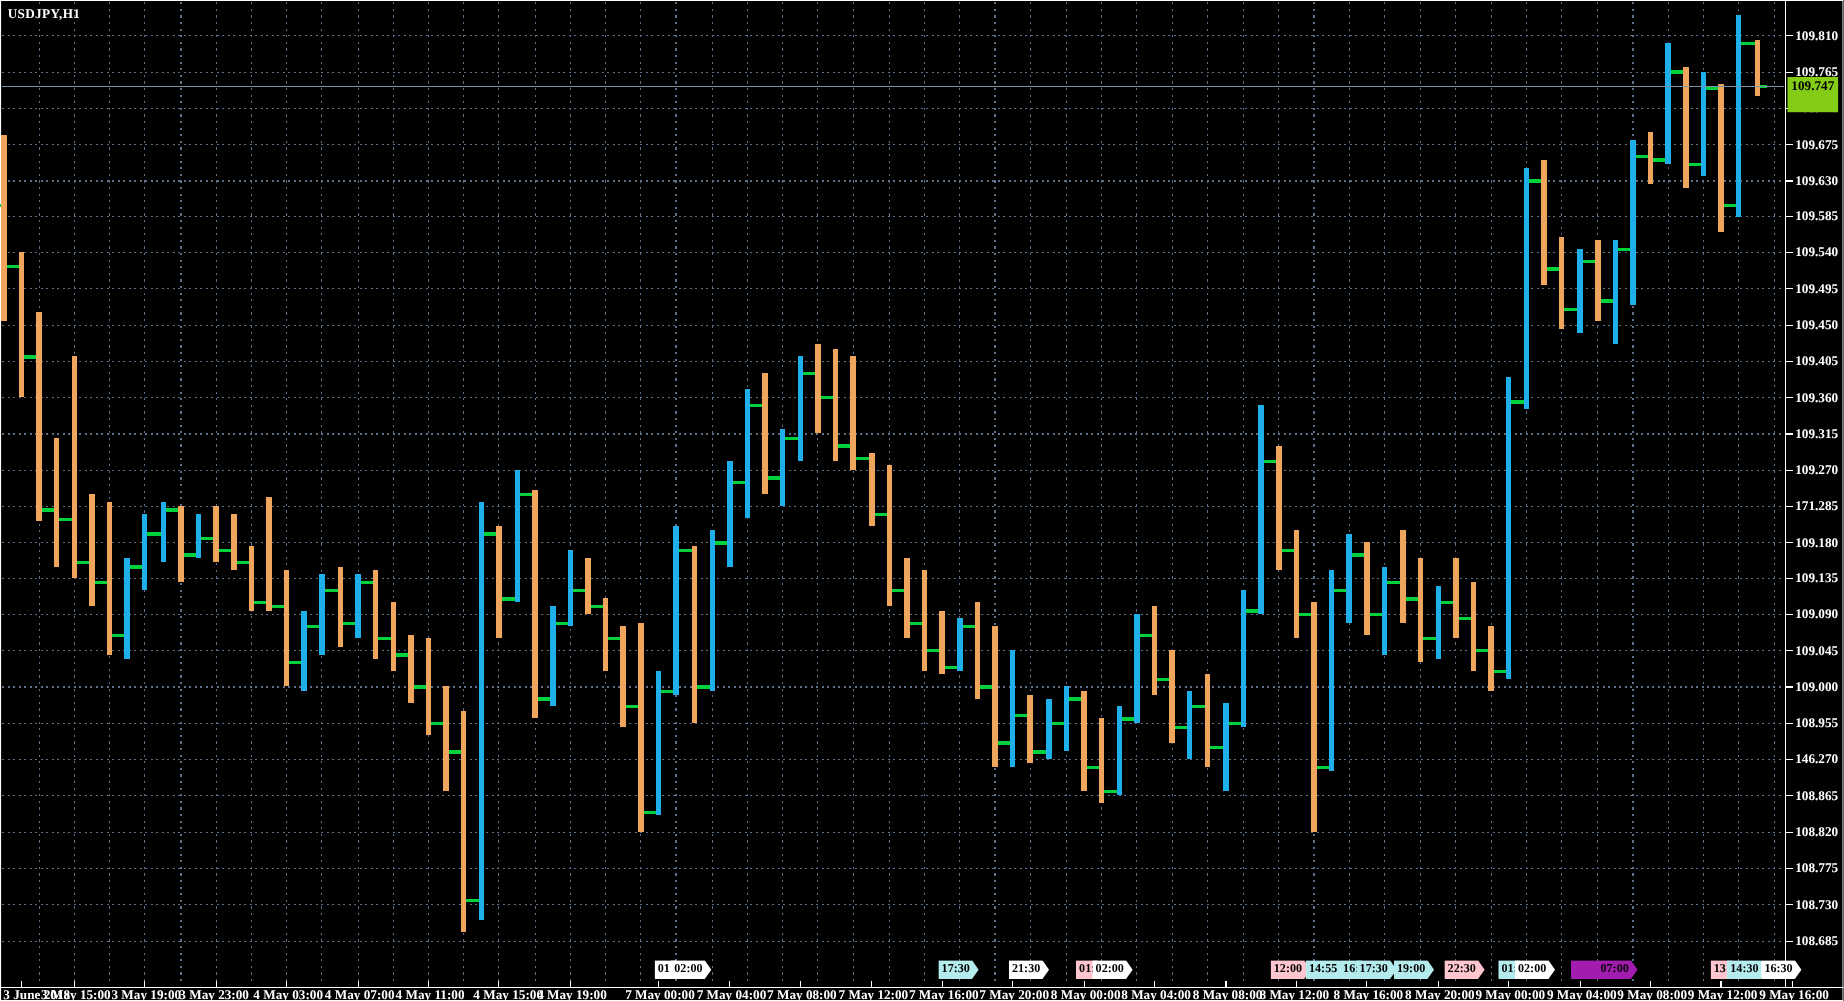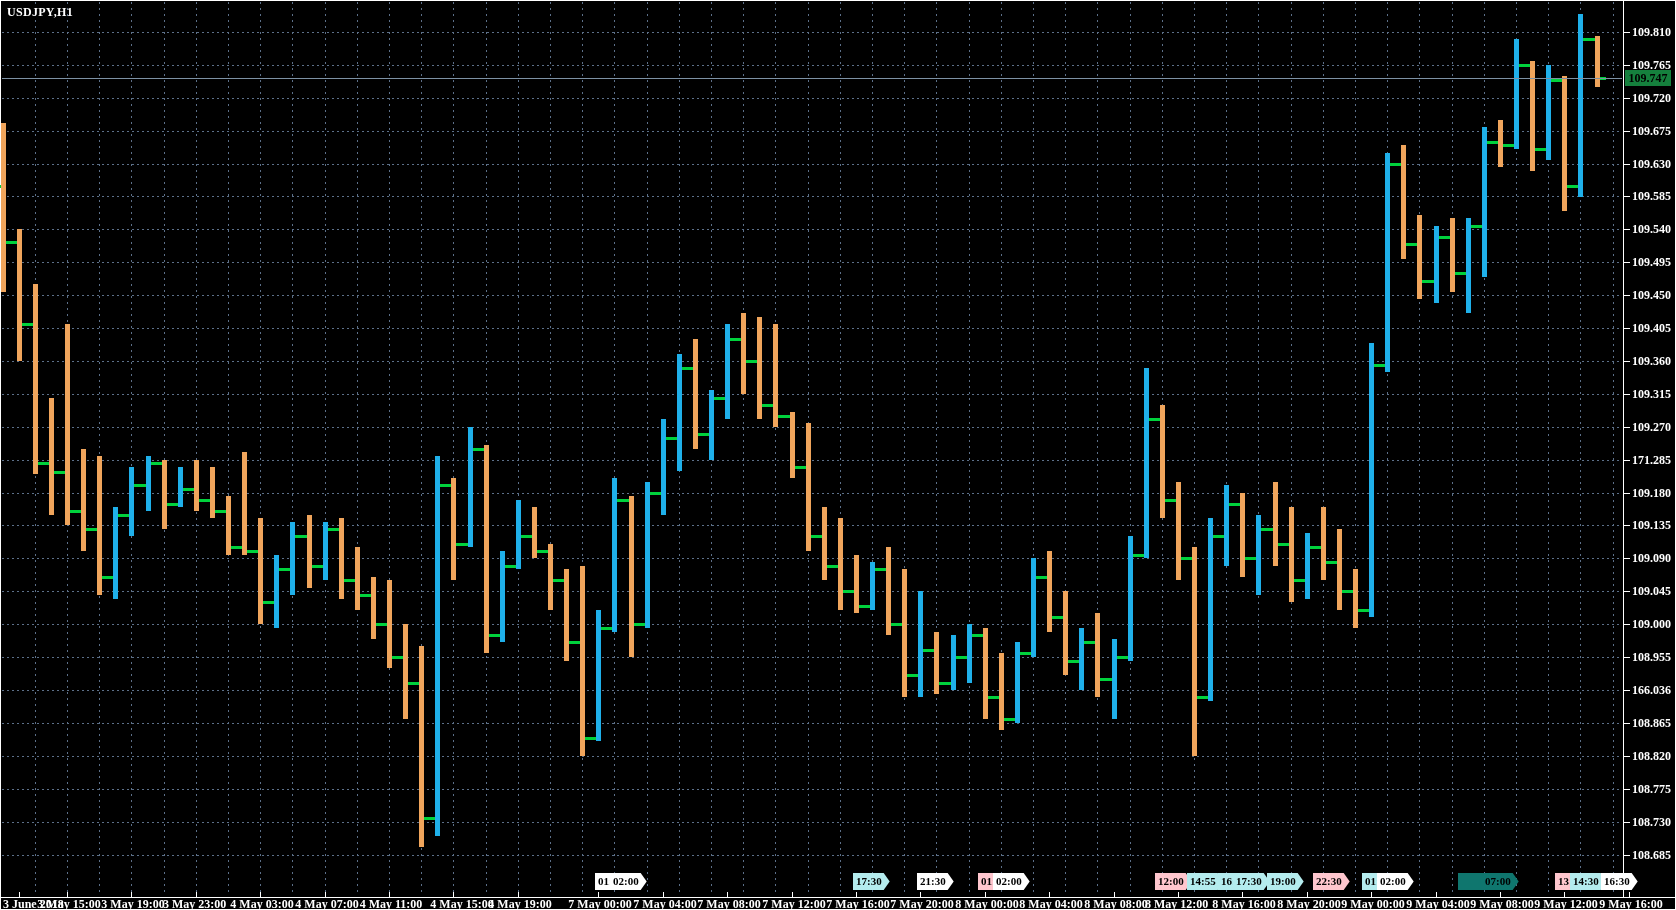--- a/index.html
+++ b/index.html
@@ -11,22 +11,22 @@
   #plot-svg{position:absolute;left:0;top:0;}
   #chart-title{
     position:absolute;left:7px;top:5px;color:#fff;
     font-size:12px;font-weight:bold;letter-spacing:0.3px;z-index:5;
   }
   .price-label{
     position:absolute;left:1632px;width:42px;height:14px;line-height:14px;
     color:#fff;font-size:12px;font-weight:bold;text-align:left;z-index:4;
   }
   #price-box{
-    position:absolute;left:1625px;width:46px;height:16px;line-height:16px;
-    background:#15803d;color:#000;font-size:12px;font-weight:bold;
+    position:absolute;left:1625px;width:46px;height:32px;line-height:16px;
+    background:#84cc16;color:#000;font-size:12px;font-weight:bold;
     text-align:center;z-index:6;
   }
   .time-label{
     position:absolute;top:898px;height:12px;line-height:12px;color:#fff;
     font-size:12px;font-weight:bold;white-space:nowrap;z-index:4;
   }
   .time-tag{
     position:absolute;top:873px;height:17px;line-height:17px;color:#000;
     font-size:11px;font-weight:bold;padding:0 8px 0 3px;white-space:nowrap;
     clip-path:polygon(0 0,calc(100% - 6px) 0,100% 50%,calc(100% - 6px) 100%,0 100%);
@@ -486,21 +486,21 @@
       <div class="price-label" style="top: 354px;">109.360</div>
       <div class="price-label" style="top: 387px;">109.315</div>
       <div class="price-label" style="top: 420px;">109.270</div>
       <div class="price-label" style="top: 453px;">171.285</div>
       <div class="price-label" style="top: 486px;">109.180</div>
       <div class="price-label" style="top: 518px;">109.135</div>
       <div class="price-label" style="top: 551px;">109.090</div>
       <div class="price-label" style="top: 584px;">109.045</div>
       <div class="price-label" style="top: 617px;">109.000</div>
       <div class="price-label" style="top: 650px;">108.955</div>
-      <div class="price-label" style="top: 683px;">166.036</div>
+      <div class="price-label" style="top: 683px;">146.270</div>
       <div class="price-label" style="top: 716px;">108.865</div>
       <div class="price-label" style="top: 749px;">108.820</div>
       <div class="price-label" style="top: 782px;">108.775</div>
       <div class="price-label" style="top: 815px;">108.730</div>
       <div class="price-label" style="top: 848px;">108.685</div>
     </div>
   <div id="time-labels">
       <div class="time-label" style="left: 3px;">3 June 2018</div>
       <div class="time-label" style="left: 34px; width: 70px; text-align: center;">3 May 15:00</div>
       <div class="time-label" style="left: 98px; width: 70px; text-align: center;">3 May 19:00</div>
@@ -536,18 +536,18 @@
       <div class="time-tag" style="left: 978px; background: rgb(255, 198, 206); z-index: 11;">01:</div>
       <div class="time-tag" style="left: 993px; background: rgb(255, 255, 255); z-index: 12;">02:00</div>
       <div class="time-tag" style="left: 1155px; background: rgb(255, 198, 206); z-index: 13;">12:00</div>
       <div class="time-tag" style="left: 1187px; background: rgb(180, 236, 238); z-index: 14;">14:55</div>
       <div class="time-tag" style="left: 1218px; background: rgb(180, 236, 238); z-index: 15;">16:</div>
       <div class="time-tag" style="left: 1233px; background: rgb(180, 236, 238); z-index: 16;">17:30</div>
       <div class="time-tag" style="left: 1267px; background: rgb(180, 236, 238); z-index: 17;">19:00</div>
       <div class="time-tag" style="left: 1313px; background: rgb(255, 198, 206); z-index: 18;">22:30</div>
       <div class="time-tag" style="left: 1362px; background: rgb(180, 236, 238); z-index: 19;">01:</div>
       <div class="time-tag" style="left: 1377px; background: rgb(255, 255, 255); z-index: 20;">02:00</div>
-      <div class="time-tag" style="left: 1458px; background: #0f766e; z-index: 21; padding-left: 27px;">07:00</div>
+      <div class="time-tag" style="left: 1428px; background: #a21caf; z-index: 21; padding-left: 27px;">07:00</div>
       <div class="time-tag" style="left: 1555px; background: rgb(255, 198, 206); z-index: 22;">13:</div>
       <div class="time-tag" style="left: 1570px; background: rgb(180, 236, 238); z-index: 23;">14:30</div>
       <div class="time-tag" style="left: 1601px; background: rgb(255, 255, 255); z-index: 24;">16:30</div>
     </div>
 </div>
 
 </body></html>

